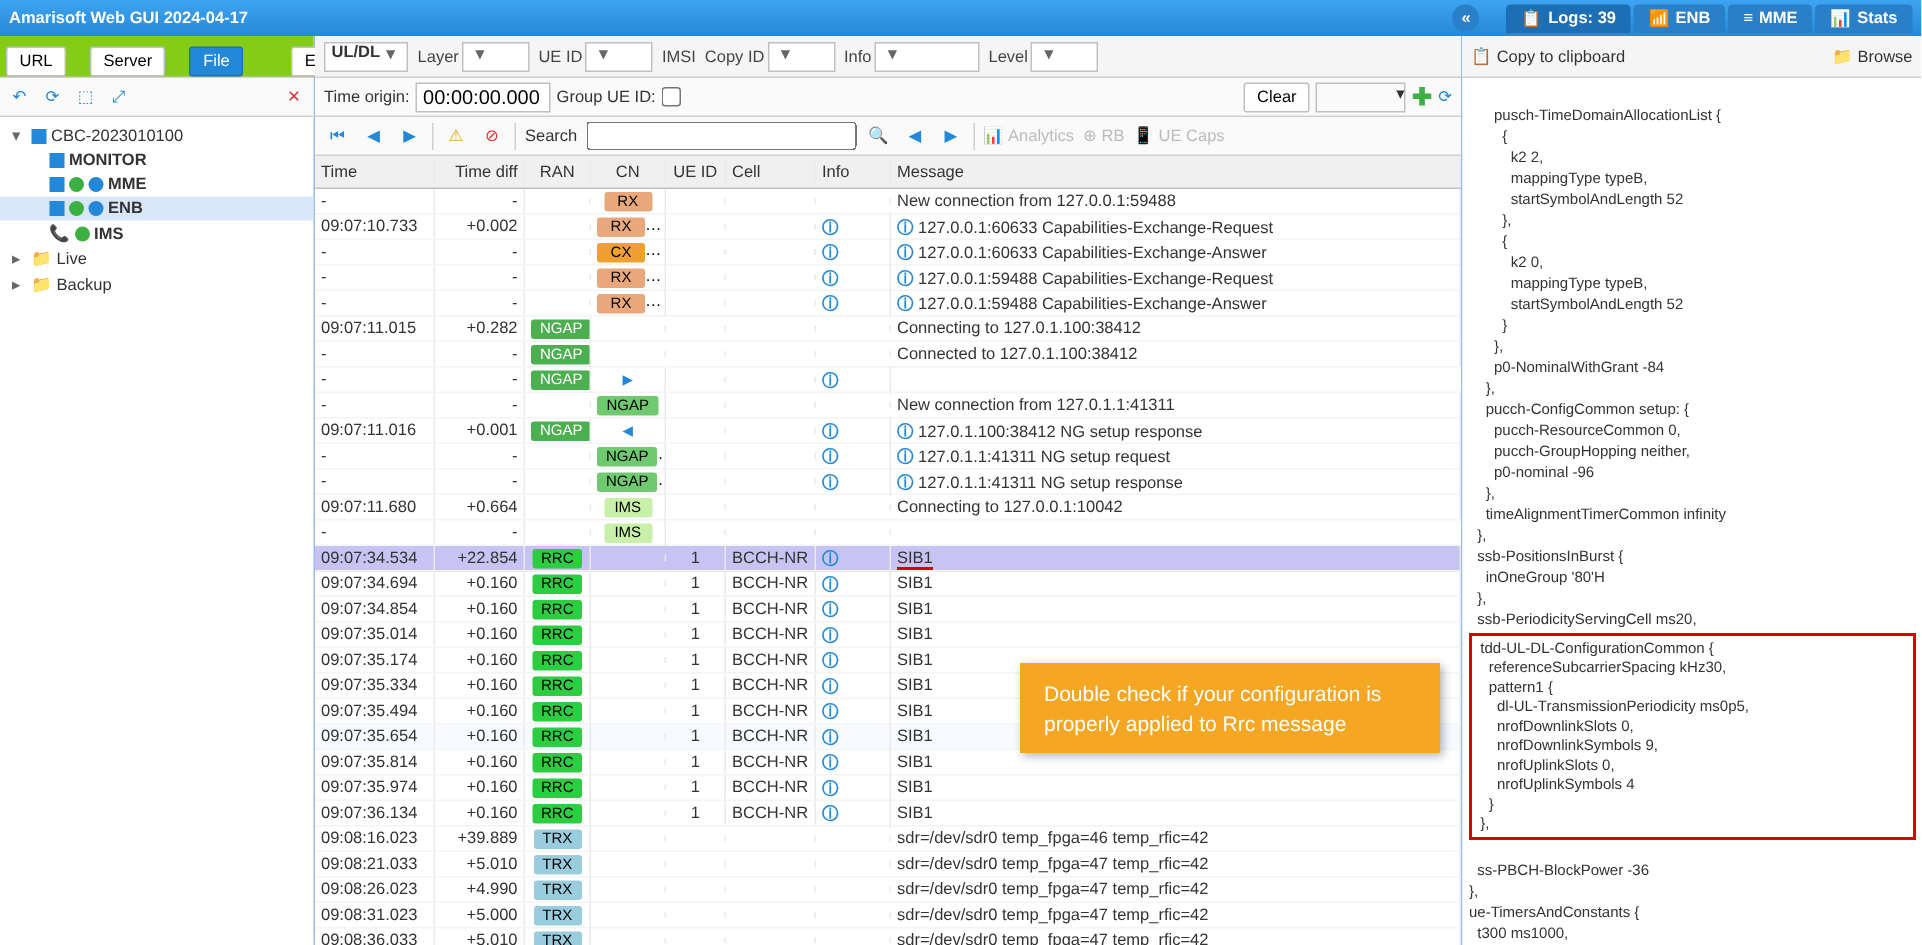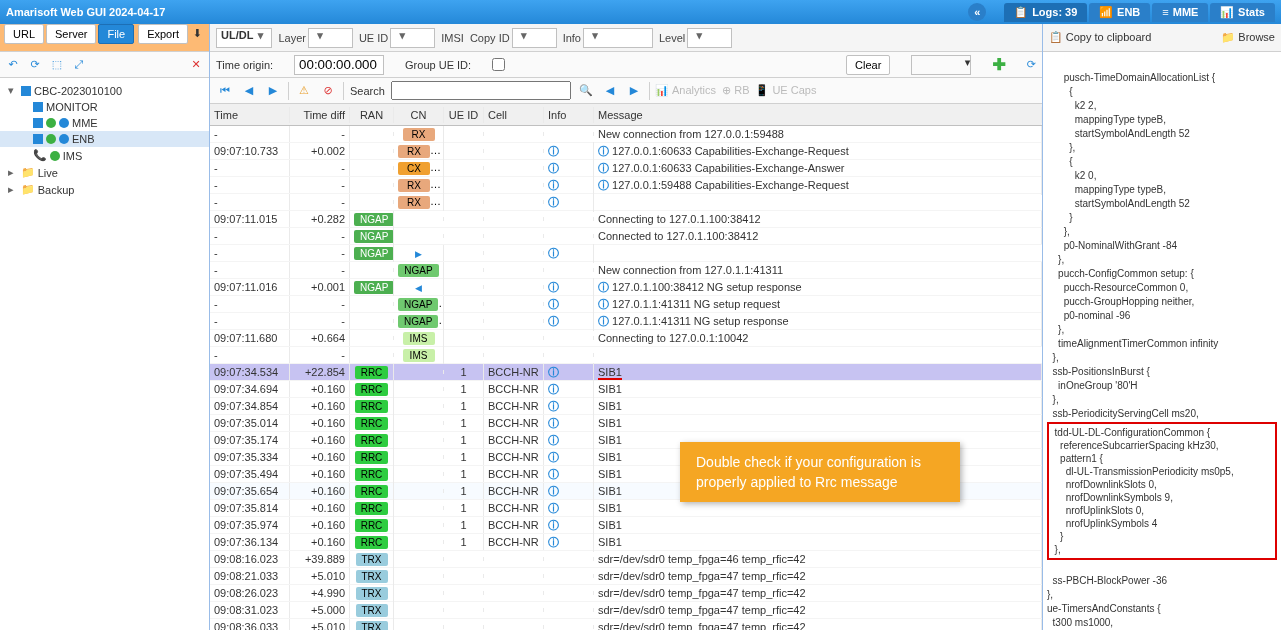--- a/index.html
+++ b/index.html
@@ -11,43 +11,43 @@
 .collapse-btn { width: 18px; height: 18px; background: #2a7fc9; border-radius: 50%; display: flex; align-items: center; justify-content: center; cursor: pointer; margin-left: auto; margin-right: 8px; }
 .tabs { display: flex; gap: 2px; margin-left: 10px; }
 .tab { background: #2a7fc9; padding: 3px 10px; color: #fff; display: flex; align-items: center; gap: 4px; cursor: pointer; border-top-left-radius: 3px; border-top-right-radius: 3px; }
 .tab.active { background: #1d6fb5; }
 
 
 .main { display: flex; flex: 1; overflow: hidden; }
 
 
 .sidebar { width: 210px; border-right: 1px solid #99bce8; display: flex; flex-direction: column; background: #fff; }
-.sidebar-toolbar { height: 28px; border-bottom: 1px solid #d0d0d0; display: flex; align-items: flex-start; padding: 0 4px; gap: 2px; background: #fdba74; }
+.sidebar-toolbar { height: 28px; border-bottom: 1px solid #d0d0d0; display: flex; align-items: flex-end; padding: 0 4px; gap: 16px; background: #84cc16; }
 .sb-btn { padding: 3px 8px; border: 1px solid #c0c0c0; background: #fff; border-radius: 2px; cursor: pointer; font-size: 11px; }
 .sb-btn.primary { background: #2488d8; color: #fff; border-color: #1d6fb5; }
 .sidebar-toolbar2 { height: 26px; border-bottom: 1px solid #d0d0d0; display: flex; align-items: center; padding: 0 4px; gap: 4px; background: #fafafa; }
 .icon-btn { width: 18px; height: 18px; display: inline-flex; align-items: center; justify-content: center; cursor: pointer; border-radius: 2px; }
 .tree { flex: 1; overflow: auto; padding: 4px 0; }
 .tree-item { padding: 2px 4px 2px 8px; display: flex; align-items: center; gap: 3px; cursor: pointer; white-space: nowrap; }
-.tree-item.lvl1 { padding-left: 20px; }
+.tree-item.lvl1 { padding-left: 20px; font-weight: bold; }
 .tree-item.sel { background: #d8e7f7; }
 .tri { display: inline-block; width: 10px; color: #666; }
 .dot-g { width: 10px; height: 10px; border-radius: 50%; background: #3cb043; display: inline-block; }
 .dot-b { width: 10px; height: 10px; border-radius: 50%; background: #2488d8; display: inline-block; }
 .sq-b { width: 10px; height: 10px; background: #2488d8; display: inline-block; }
 .folder-ic { color: #b8860b; }
 
 
 .center { flex: 1; display: flex; flex-direction: column; border-right: 1px solid #99bce8; overflow: hidden; }
 .filter-bar { height: 28px; border-bottom: 1px solid #d0d0d0; background: #f5f5f5; display: flex; align-items: center; padding: 0 6px; gap: 6px; }
 .fcombo { display: flex; align-items: center; gap: 2px; }
 .fcombo label { font-size: 11px; color: #444; }
 .fcombo .inp { border: 1px solid #c0c0c0; height: 20px; background: #fff; display: flex; align-items: flex-start; padding: 0 4px; min-width: 45px; font-weight: bold; }
 .fcombo .arrow { width: 14px; text-align: center; cursor: pointer; color: #666; }
-.filter-bar2 { height: 26px; border-bottom: 1px solid #d0d0d0; background: #fafafa; display: flex; align-items: center; padding: 0 6px; gap: 21px; }
+.filter-bar2 { height: 26px; border-bottom: 1px solid #d0d0d0; background: #fafafa; display: flex; align-items: center; padding: 0 6px; gap: 4px; }
 .filter-bar2 input[type=text] { border: 1px solid #c0c0c0; height: 20px; padding: 0 4px; }
 .action-bar { height: 26px; border-bottom: 1px solid #d0d0d0; background: #fafafa; display: flex; align-items: center; padding: 0 6px; gap: 6px; }
 .sep { width: 1px; height: 18px; background: #d0d0d0; }
 
 
 .log-table { flex: 1; overflow: auto; position: relative; }
 .log-header { display: flex; background: #f0f0f0; border-bottom: 1px solid #c0c0c0; position: sticky; top: 0; height: 22px; align-items: center; }
 .log-header > div, .log-row > div { padding: 2px 4px; border-right: 1px solid #eaeaea; overflow: hidden; text-overflow: ellipsis; white-space: nowrap; }
 .col-time { width: 80px; }
 .col-diff { width: 60px; text-align: right; }
@@ -65,21 +65,21 @@
 .b-cx { background: #f0a030; }
 .b-ngap { background: #4CAF50; color: #fff; }
 .b-ngap2 { background: #6fc96f; }
 .b-ims { background: #c8f0a8; }
 .b-rrc { background: #2ecc40; color: #000; }
 .b-trx { background: #99ccdd; }
 .info-ic { color: #2488d8; font-weight: bold; }
 .arr { color: #2488d8; font-size: 9px; }
 
 
-.right { width: 238px; display: flex; flex-direction: column; background: #fff; }
+.right { width: 306px; display: flex; flex-direction: column; background: #fff; }
 .right-toolbar { height: 28px; border-bottom: 1px solid #d0d0d0; background: #f5f5f5; display: flex; align-items: center; padding: 0 6px; gap: 8px; }
 .right-body { flex: 1; overflow: auto; padding: 6px 4px; font-family: 'Courier New', monospace; font-size: 10px; line-height: 13px; white-space: pre; color: #333; }
 .hl-box { border: 2px solid #d00; padding: 2px 0; margin: 1px 0; }
 
 
 .callout { position: absolute; background: #f5a623; color: #fff; padding: 10px 16px; font-size: 14px; line-height: 20px; box-shadow: 2px 2px 6px rgba(0,0,0,0.3); z-index: 10; }
 .red-underline { border-bottom: 2px solid #d00; }
 
 .clear-btn { margin-left: auto; }
 .plus-ic { color: #3cb043; font-size: 16px; font-weight: bold; cursor: pointer; }
@@ -291,20 +291,21 @@
               <div class="col-msg"><span class="info-ic">ⓘ</span> 127.0.0.1:59488 Capabilities-Exchange-Request</div>
             </div>
             <div class="log-row">
               <div class="col-time">-</div>
               <div class="col-diff">-</div>
               <div class="col-ran"></div>
               <div class="col-cn"><span class="badge b-rx">RX</span> <span class="arr">▶</span></div>
               <div class="col-ueid"></div>
               <div class="col-cell"></div>
               <div class="col-info"><span class="info-ic">ⓘ</span></div>
+              <div class="col-msg"><span class="info-ic">ⓘ</span> 127.0.0.1:59488 Capabilities-Exchange-Answer</div>
             </div>
             <div class="log-row">
               <div class="col-time">09:07:11.015</div>
               <div class="col-diff">+0.282</div>
               <div class="col-ran"><span class="badge b-ngap">NGAP</span></div>
               <div class="col-cn"></div>
               <div class="col-ueid"></div>
               <div class="col-cell"></div>
               <div class="col-info"></div>
               <div class="col-msg">Connecting to 127.0.1.100:38412</div>

